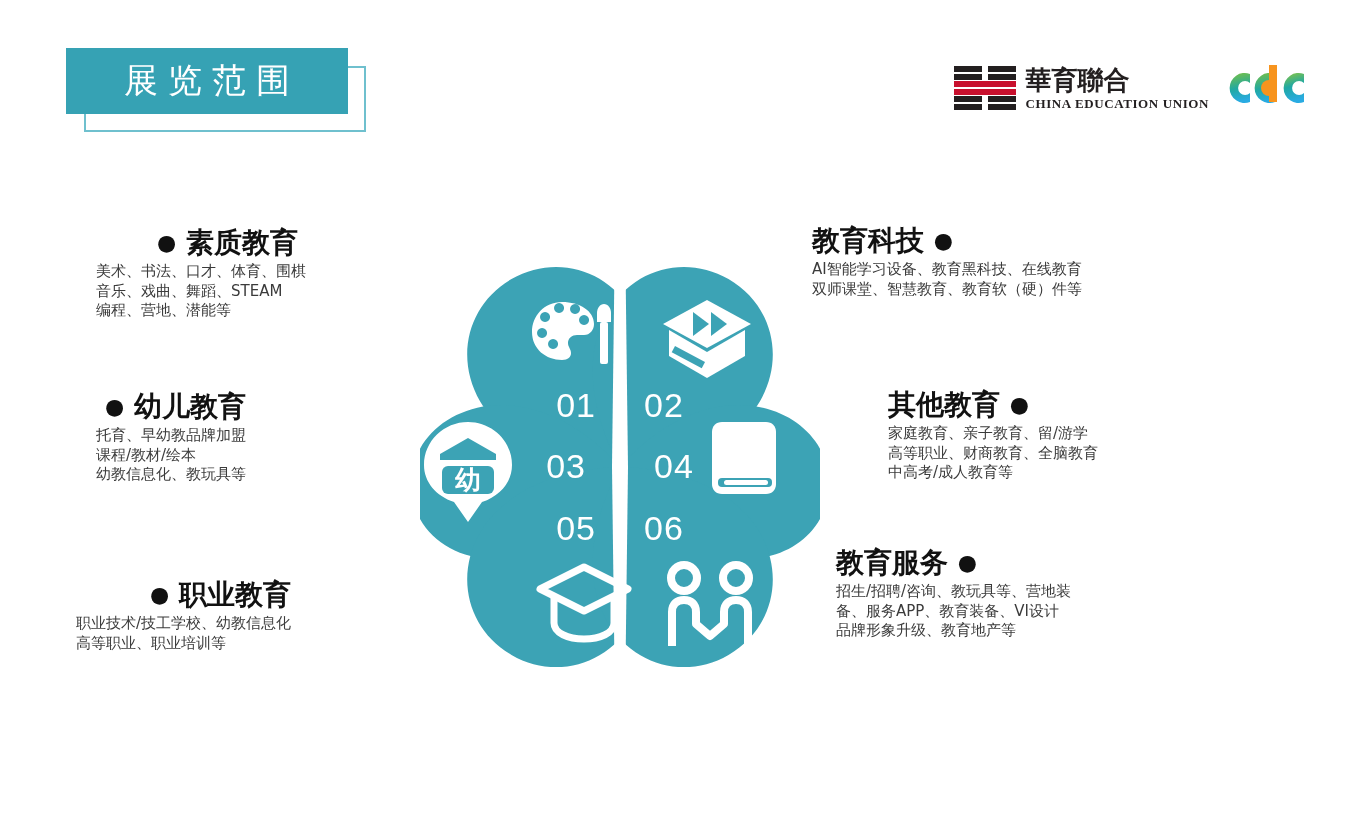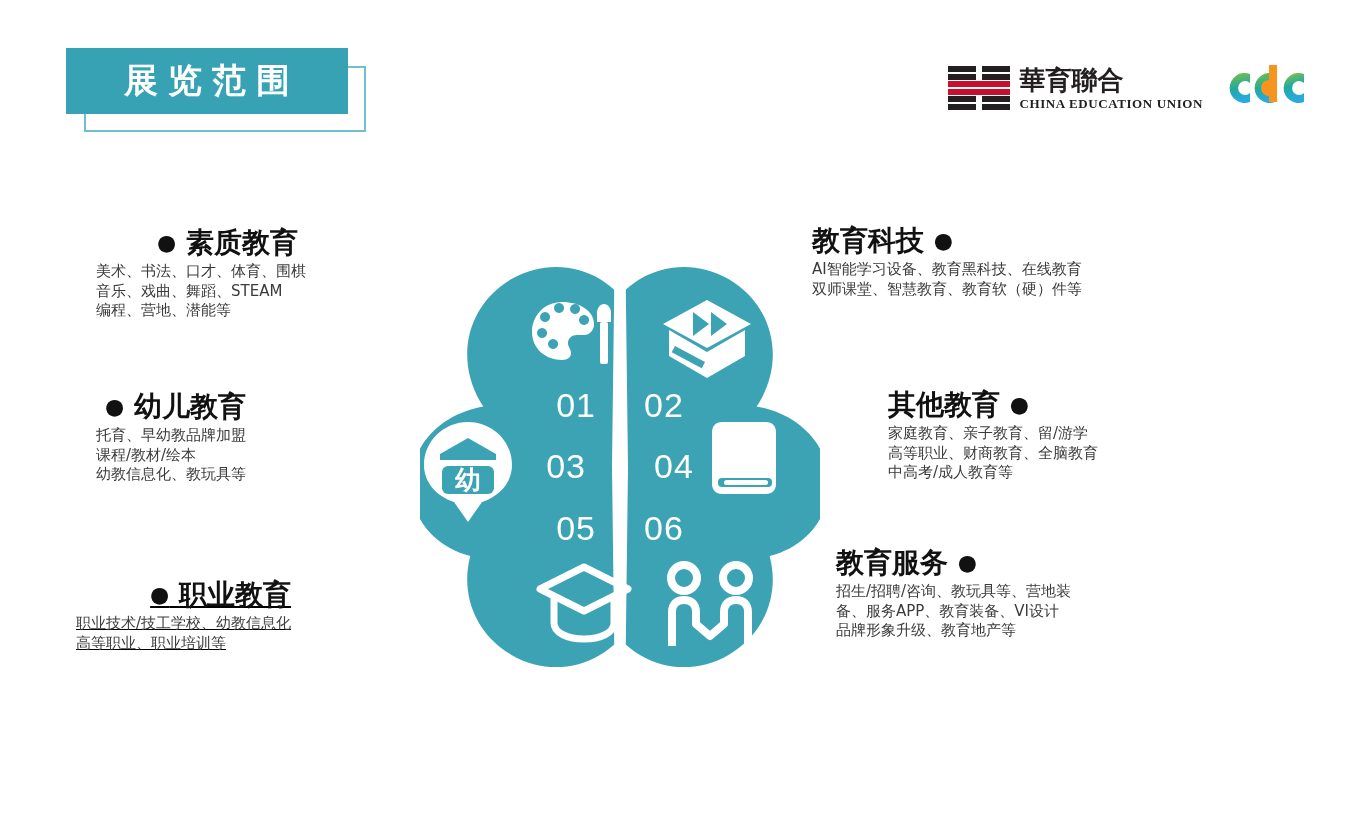--- a/index.html
+++ b/index.html
@@ -46,34 +46,34 @@
     top: 0;
     width: 282px;
     height: 66px;
     display: flex;
     align-items: center;
     justify-content: center;
     color: #ffffff;
     font-size: 34px;
     letter-spacing: 10px;
     text-indent: 10px;
-    font-weight: 700;
+    font-weight: 400;
     white-space: nowrap;
     border-radius: 13px;
   }
 
   
   #logo-area {
     position: absolute;
     right: 48px;
     top: 57px;
     height: 62px;
     display: flex;
     align-items: center;
-    gap: 18px;
+    gap: 12px;
   }
   #logo-primary {
     display: flex;
     align-items: center;
     gap: 9px;
   }
   #logo-bars {
     width: 62px;
     height: 44px;
     display: flex;
@@ -156,21 +156,21 @@
     line-height: 1.32;
     white-space: nowrap;
   }
   .cat.right { text-align: left; }
   .cat.left  { text-align: left; }
   .cat.left .cat-head { text-align: right; }
 
   #cat-01 { left: 96px;  top: 228px; }
   #cat-01 .cat-head { padding-right: 8px; }
   #cat-03 { left: 96px;  top: 392px; }
-  #cat-05 { left: 76px;  top: 580px; text-decoration: underline; }
+  #cat-05 { left: 76px;  top: 580px; }
 
   #cat-02 { left: 812px; top: 226px; }
   #cat-04 { left: 888px; top: 390px; }
   #cat-06 { left: 836px; top: 548px; }
 </style>
 </head>
 <body>
 
 <div id="title-block">
   <div id="title-outline"></div>

